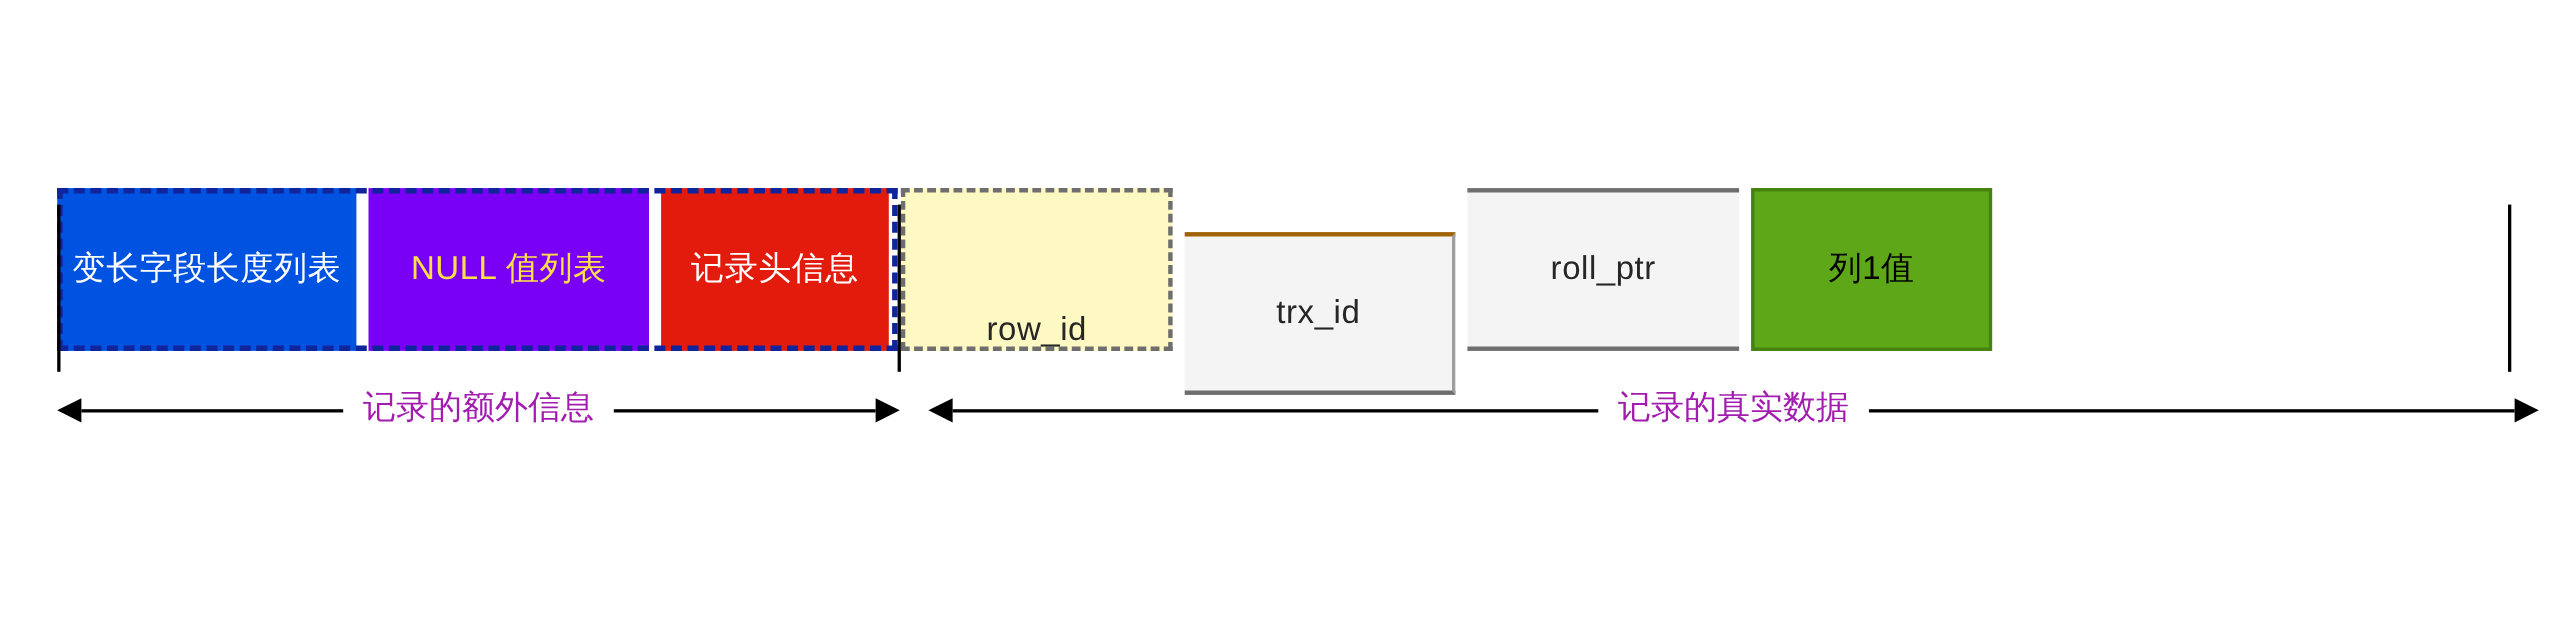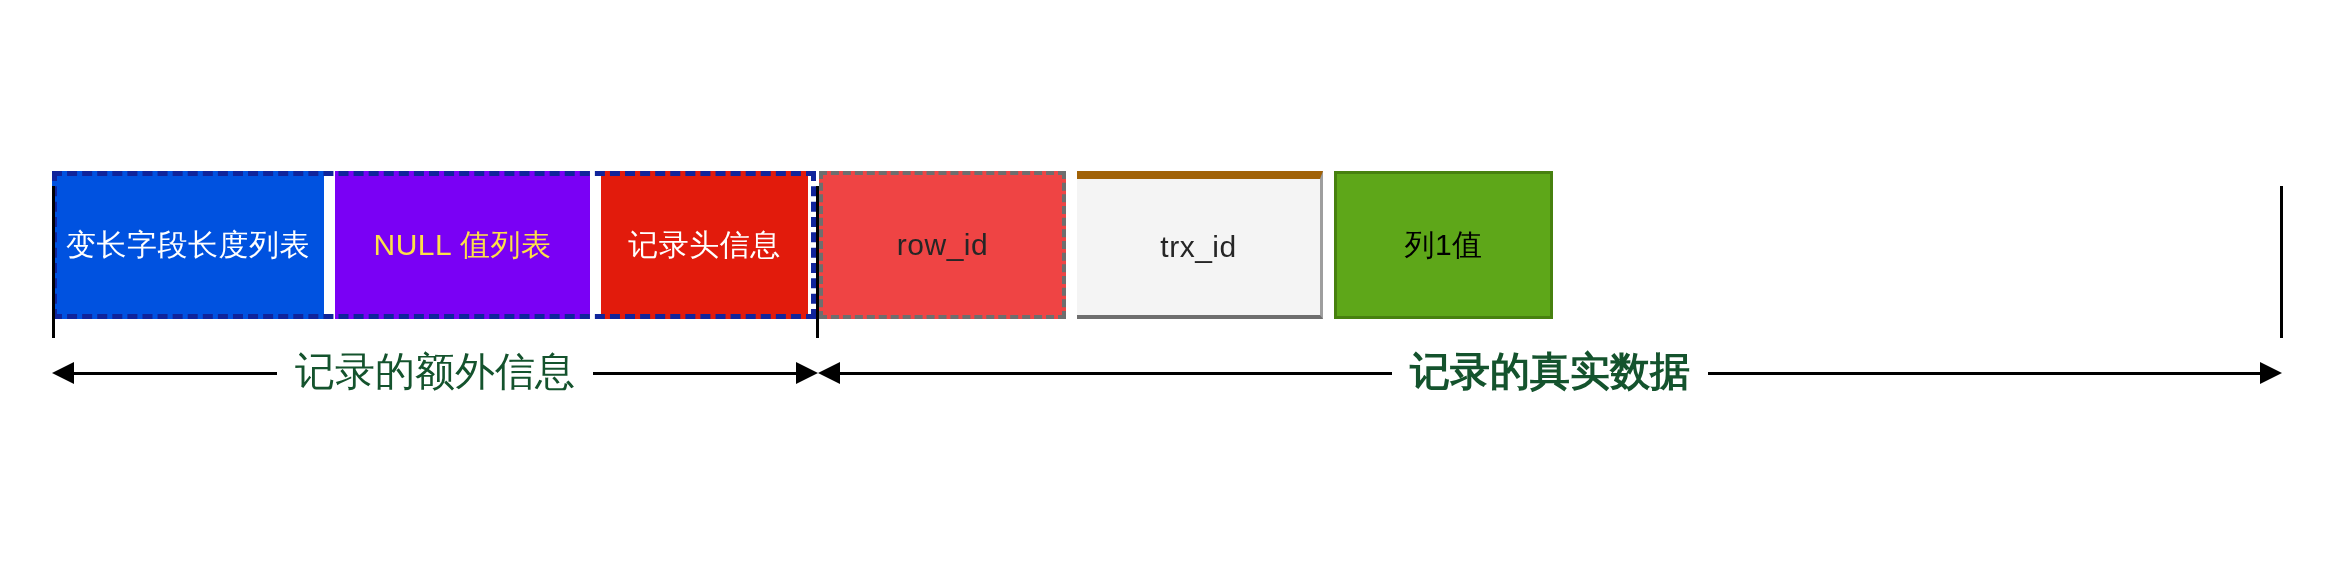--- a/index.html
+++ b/index.html
@@ -62,32 +62,34 @@
   }
   .seg-header {
     width: 207px;
     background: #E21B0C;
     color: #ffffff;
   }
 
   
   .seg-rowid {
     width: 247px;
-    background: #ef4444;
+    background: #fef9c3;
     color: #262626;
     border: 4px dashed #6E6E6E;
     border-right-width: 4px;
+    align-items: flex-end;
   }
   .seg-trxid {
     width: 246px;
     background: #F4F4F4;
     color: #262626;
-    border-top: 8px solid #a16207;
+    border-top: 4px solid #a16207;
     border-bottom: 4px solid #6E6E6E;
     border-right: 3px solid #9E9E9E;
+    margin-top: 40px;
   }
   .seg-rollptr {
     width: 247px;
     background: #F4F4F4;
     color: #262626;
     border-top: 4px solid #6E6E6E;
     border-bottom: 4px solid #6E6E6E;
   }
   .seg-col {
     width: 219px;
@@ -126,43 +128,43 @@
   #tick-right  { left: 2280px; top: 186px; height: 152px; }
 
   .arrow-row {
     position: absolute;
     top: 356px;
     height: 34px;
     display: flex;
     align-items: center;
   }
   #arrow-extra { left: 52px;  width: 766px; }
-  #arrow-data  { left: 818px; width: 1464px; font-weight: bold; }
+  #arrow-data  { left: 844px; width: 1464px; }
 
   .arrow-line {
     flex: 1 1 auto;
     height: 3px;
     background: #000000;
   }
   .arrow-head {
     width: 0;
     height: 0;
     border-top: 11px solid transparent;
     border-bottom: 11px solid transparent;
     flex: 0 0 auto;
   }
   .arrow-head.left  { border-right: 22px solid #000000; }
   .arrow-head.right { border-left: 22px solid #000000; }
 
   .arrow-label {
     flex: 0 0 auto;
     padding: 0 18px;
-    font-size: 40px;
+    font-size: 30px;
     line-height: 1;
-    color: #14532d;
+    color: #a21caf;
     white-space: nowrap;
     transform: translateY(-2px);
   }
 </style>
 </head>
 <body>
 
 <div id="canvas">
 
   <div id="record-row">
@@ -180,20 +182,23 @@
     </div>
 
     <div class="seg seg-rowid">
       <span class="seg-label">row_id</span>
     </div>
 
     <div class="seg seg-trxid">
       <span class="seg-label">trx_id</span>
     </div>
 
+    <div class="seg seg-rollptr">
+      <span class="seg-label">roll_ptr</span>
+    </div>
 
     <div class="seg seg-col first">
       <span class="seg-label">列1值</span>
     </div>
 
 
 
   </div>
 
   <div id="extra-dash-frame"></div>

